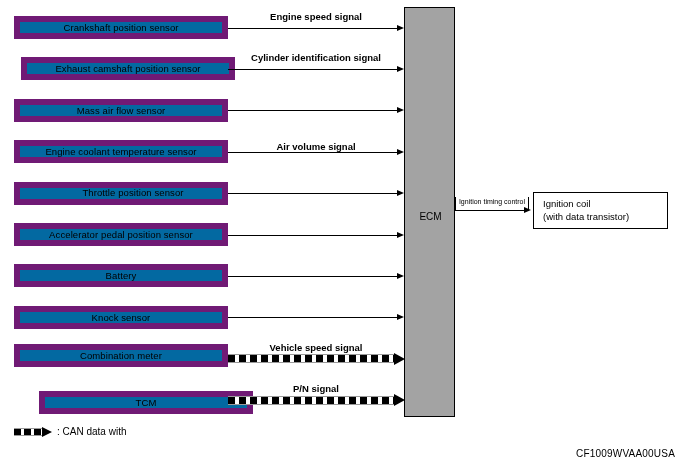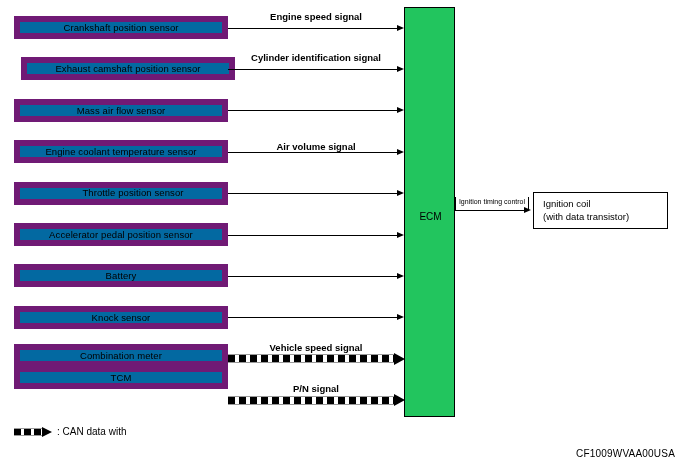--- a/index.html
+++ b/index.html
@@ -41,21 +41,21 @@
 
   
   #ecm-box {
     position: absolute;
     left: 404px;
     top: 7px;
     width: 51px;
     height: 410px;
     border: 1px solid #000000;
     box-sizing: border-box;
-    background: #22c55e;
+    background: #a3a3a3;
   }
   #ecm-label {
     position: absolute;
     left: 0;
     top: 203px;
     width: 51px;
     text-align: center;
     font-size: 10px;
   }
 
@@ -260,21 +260,21 @@
         <span class="src-label">Knock sensor</span>
       </div>
       <div class="sig-line" style="left: 228px; top: 317.3px; width: 170px;"></div>
       <div class="sig-head" style="left: 397px; top: 314.3px;"></div>
       <div class="src-box" style="top: 344px;">
         <span class="src-label">Combination meter</span>
       </div>
       <div class="can-bar" style="left: 228px; top: 354.2px; width: 167px;"></div>
       <div class="can-head" style="left: 394px; top: 352.7px;"></div>
       <div class="sig-label" style="left: 228px; width: 176px; top: 342.7px;">Vehicle speed signal</div>
-      <div class="src-box" style="top: 366px;">
+      <div class="src-box" style="top: 391px; margin-left: 25px;">
         <span class="src-label">TCM</span>
       </div>
       <div class="can-bar" style="left: 228px; top: 395.6px; width: 167px;"></div>
       <div class="can-head" style="left: 394px; top: 394.1px;"></div>
       <div class="sig-label" style="left: 228px; width: 176px; top: 384.1px;">P/N signal</div>
     </div>
 
   <div id="ecm-box">
     <div id="ecm-label">ECM</div>
   </div>

